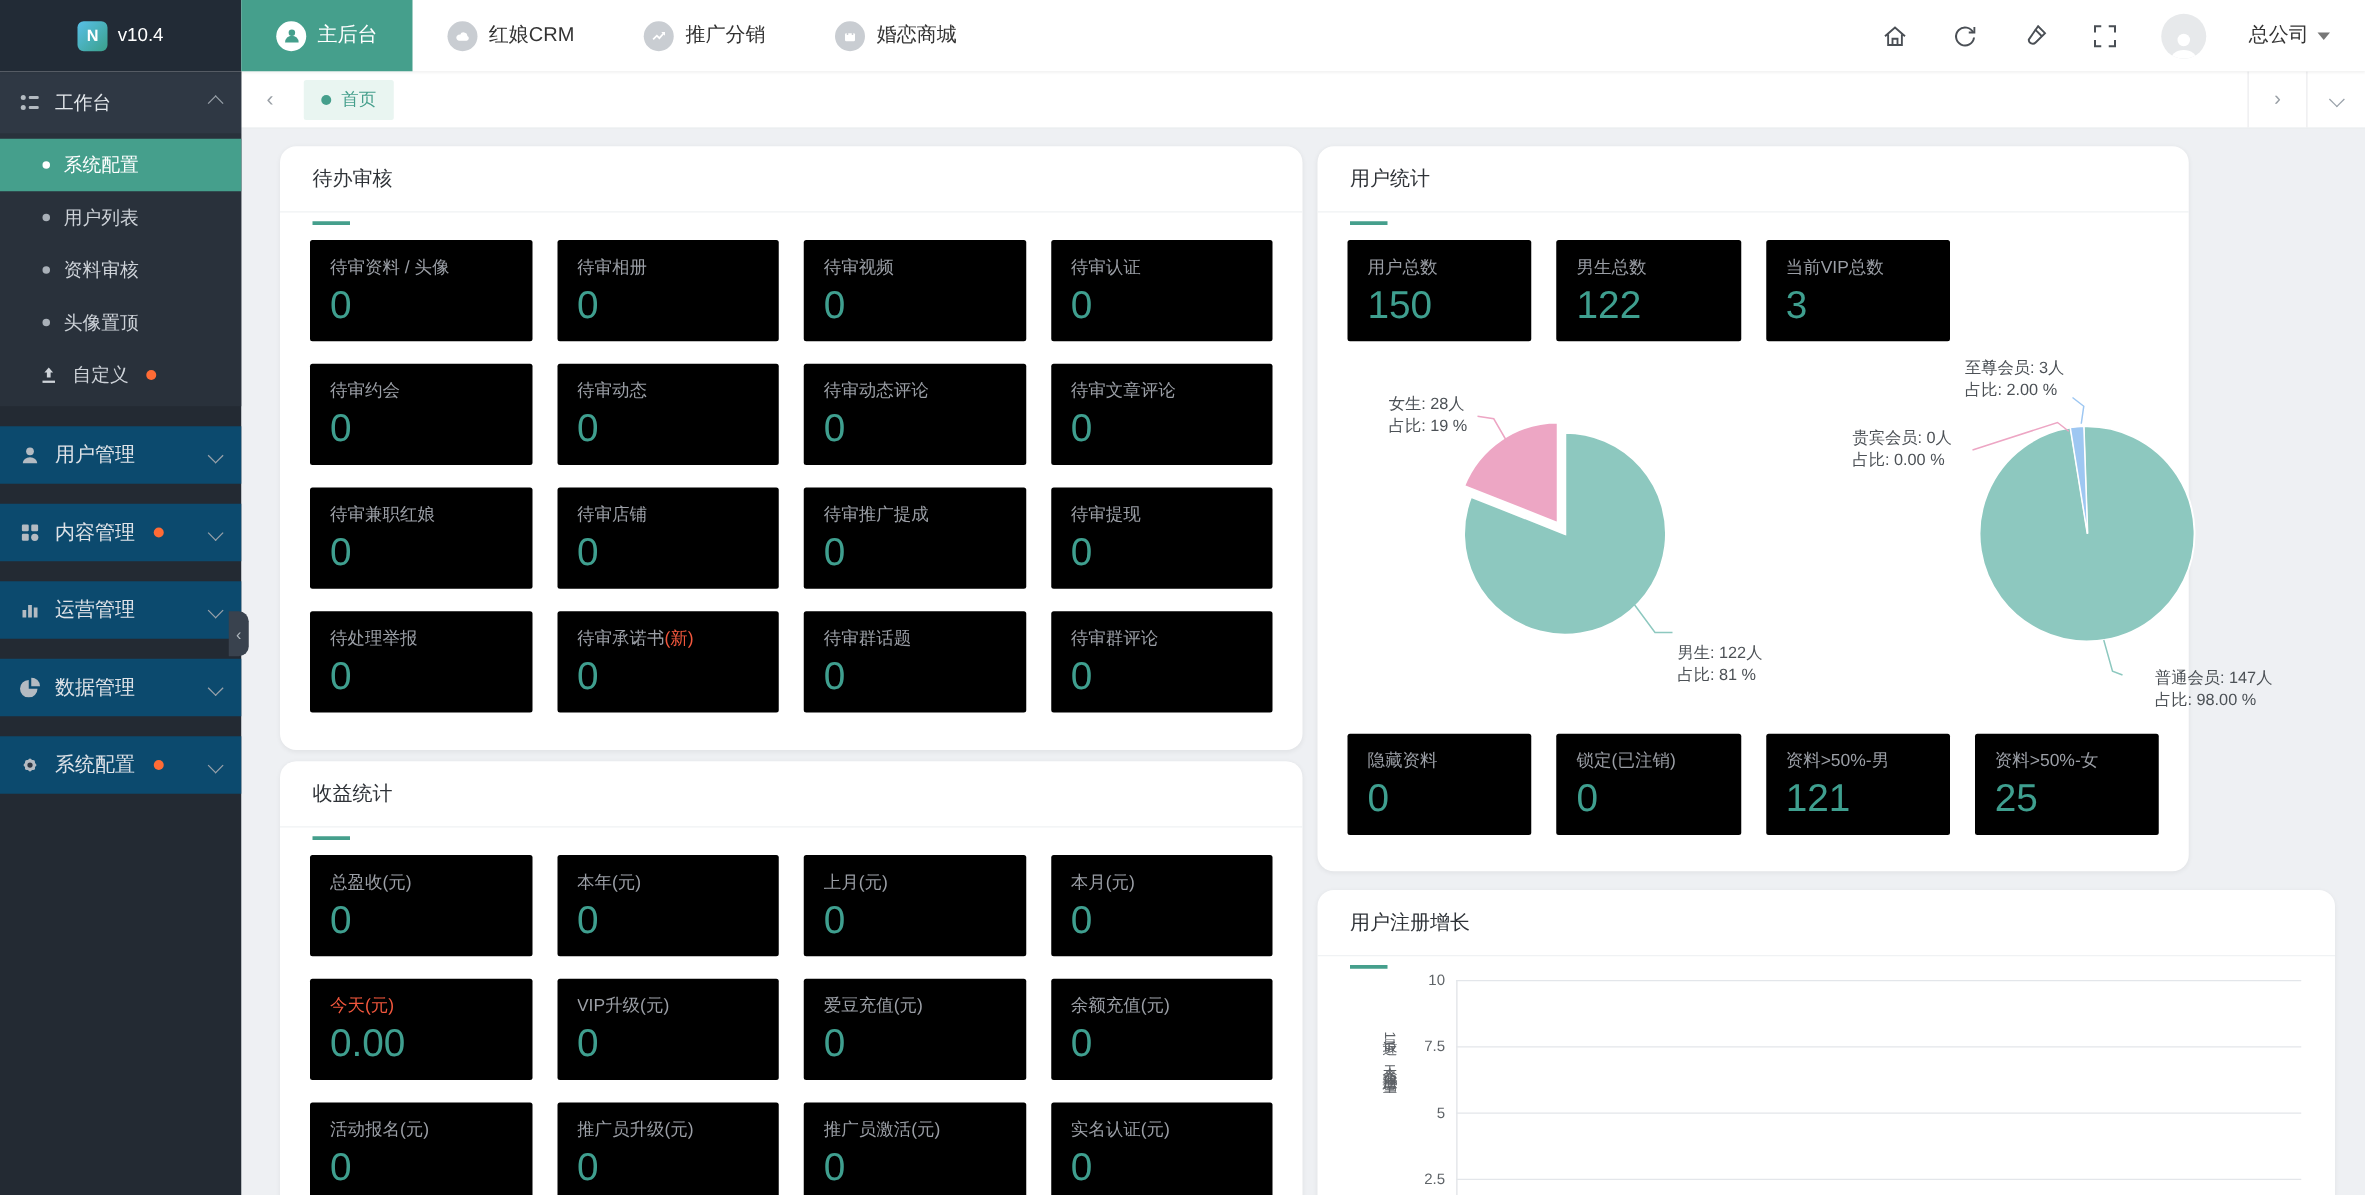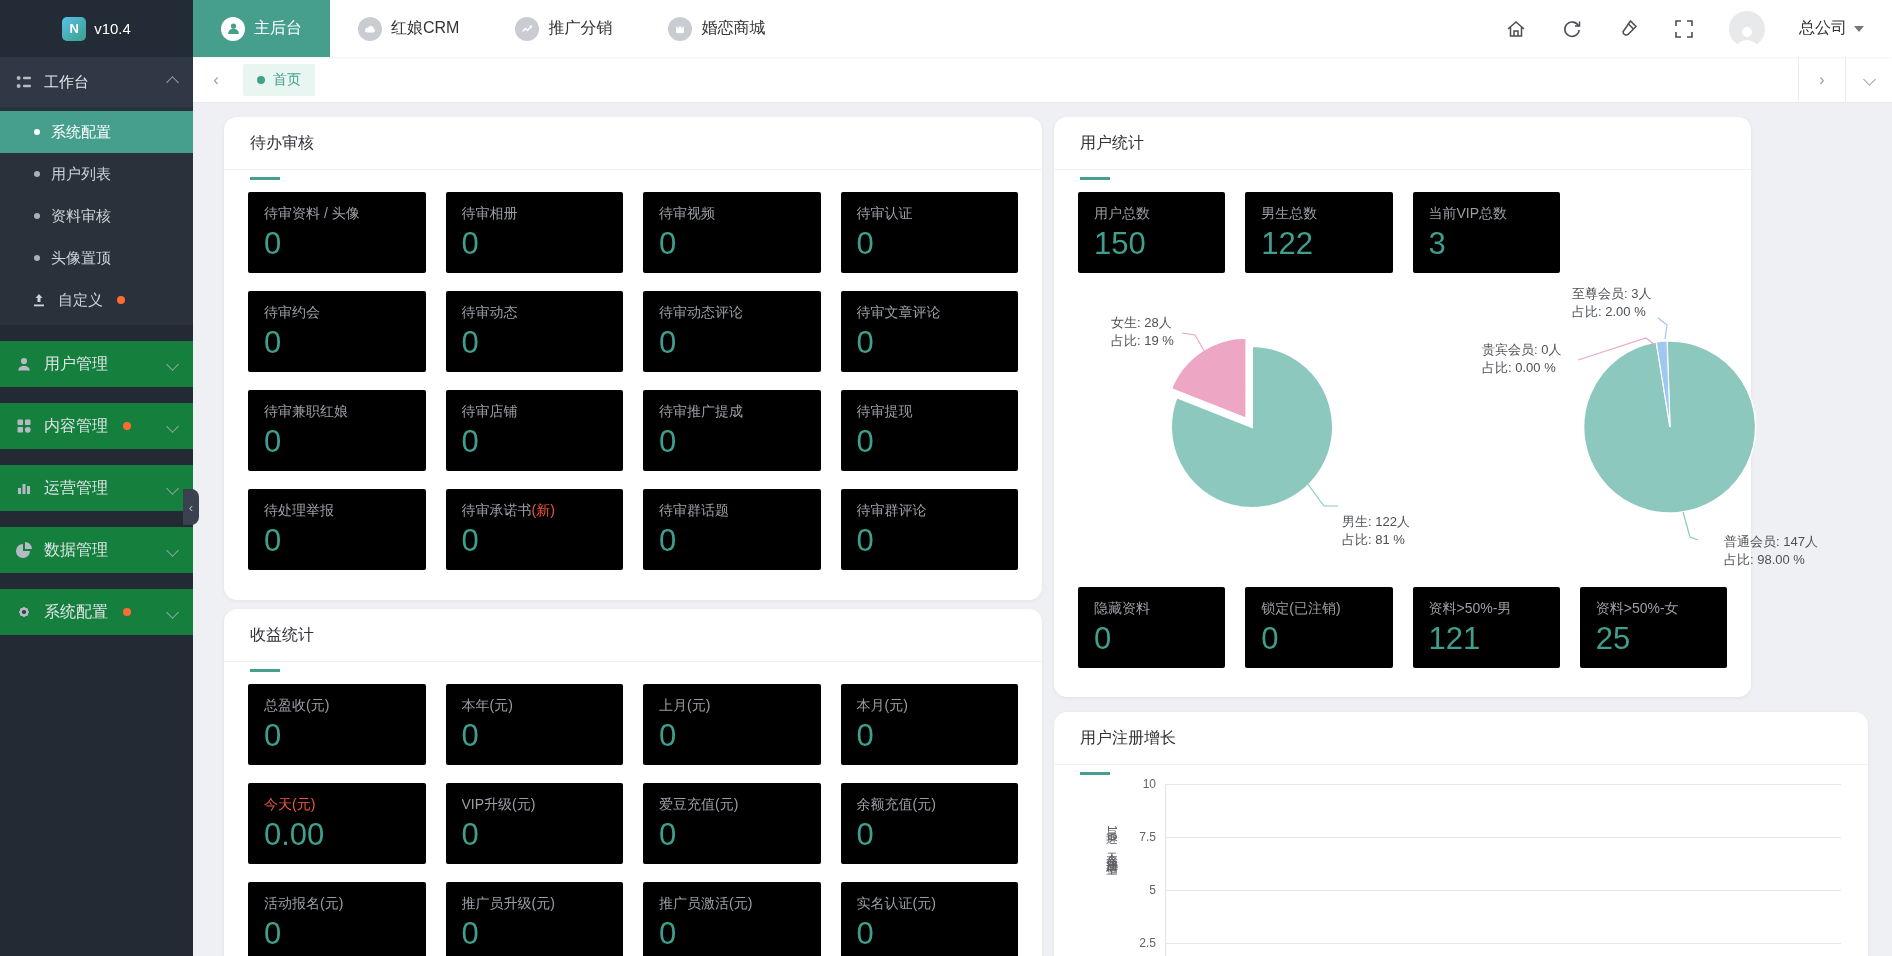--- a/index.html
+++ b/index.html
@@ -29,21 +29,21 @@
   .sidebar{position:absolute;top:57px;left:0;width:193px;height:899px;background:#232a33;z-index:15;}
   .side-head{height:50px;display:flex;align-items:center;gap:12px;padding:0 16px;
     background:#2f3844;font-size:15px;color:#e3e7eb;cursor:pointer;}
   .submenu{background:#29313b;padding:4px 0;}
   .submenu-item{height:42px;display:flex;align-items:center;gap:11px;padding-left:34px;
     font-size:15px;color:#ced3d9;cursor:pointer;}
   .submenu-item .dot{width:6px;height:6px;border-radius:50%;background:#a9b0b8;flex:none;}
   .submenu-item.active{background:#459f8c;color:#fff;}
   .submenu-item.active .dot{background:#fff;}
   .side-section{height:46px;display:flex;align-items:center;gap:12px;padding:0 16px;
-    background:#15803d;margin-top:16px;font-size:16px;color:#dfe3e8;cursor:pointer;}
+    background:#0c4a6e;margin-top:16px;font-size:16px;color:#dfe3e8;cursor:pointer;}
   .chev{width:8px;height:8px;border-right:1.6px solid #9aa2aa;border-bottom:1.6px solid #9aa2aa;
     display:inline-block;}
   .chev.down{transform:rotate(45deg);}
   .chev.up{transform:rotate(-135deg);}
   .side-caret{margin-left:auto;}
   .red-dot{width:8px;height:8px;border-radius:50%;background:#ff6b35;display:inline-block;
     vertical-align:7px;margin-left:3px;flex:none;}
   .collapse-handle{position:absolute;left:183px;top:489px;width:16px;height:36px;background:#39424e;
     border-radius:0 8px 8px 0;display:flex;align-items:center;justify-content:center;color:#aeb6bd;
     font-size:13px;z-index:16;cursor:pointer;}

